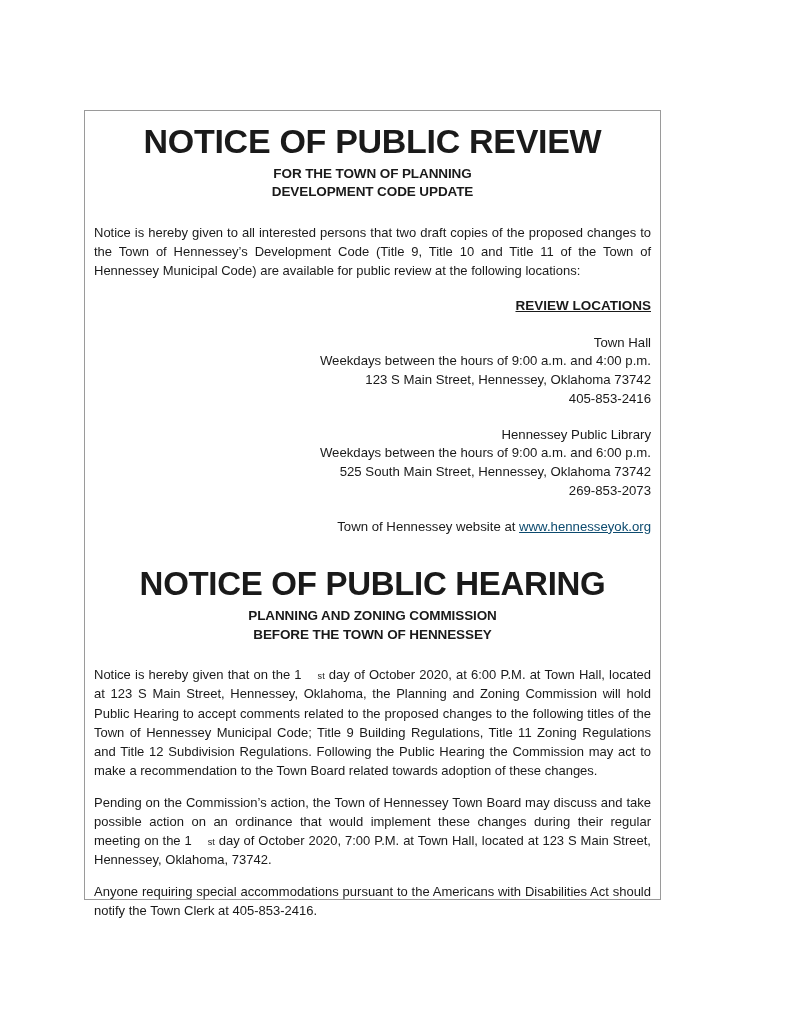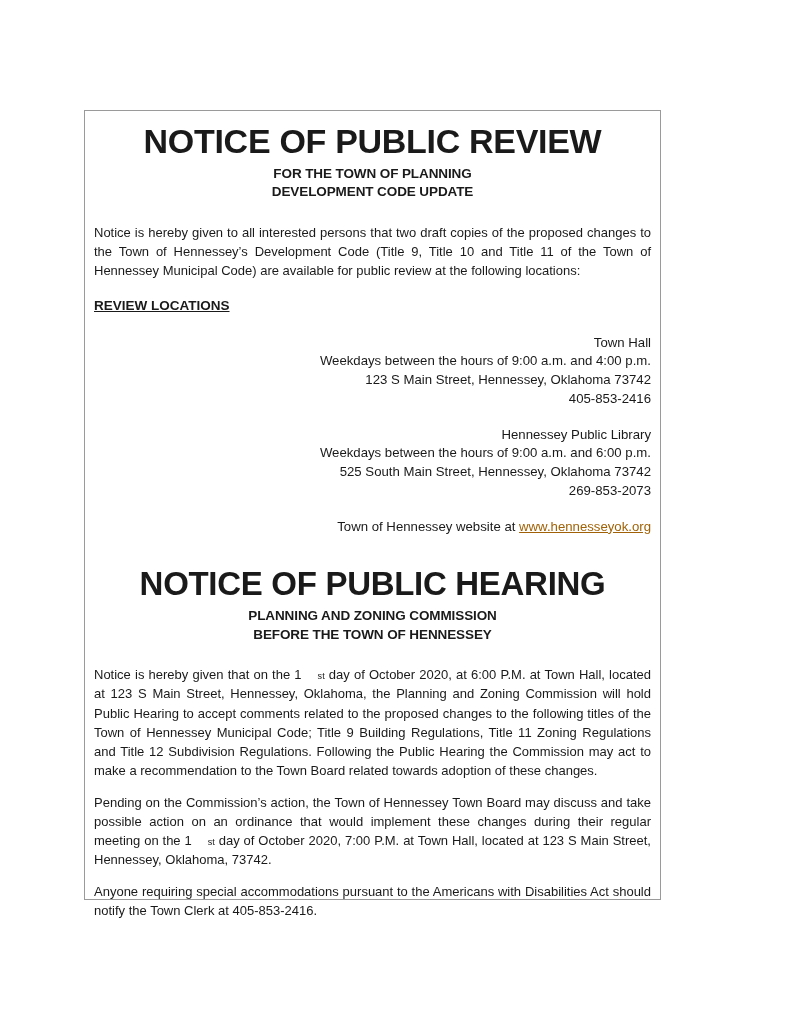--- a/index.html
+++ b/index.html
@@ -47,21 +47,21 @@
     font-size: 13.5px;
     font-weight: bold;
     text-align: center;
     line-height: 1.38;
     margin: 5px 0 0 0;
     letter-spacing: -0.1px;
   }
   .section-heading {
     font-size: 13.5px;
     font-weight: bold;
-    text-align: left;
+    text-align: right;
     text-decoration: underline;
     margin: 0;
   }
 
   
   .body-par {
     font-size: 13px;
     line-height: 1.48;
     text-align: justify;
     margin: 0;
@@ -71,21 +71,21 @@
     line-height: 1.42;
     text-align: right;
     margin: 0;
   }
   .spacer-sm { height: 12px; }
   .spacer-md { height: 17px; }
   .spacer-lg { height: 21px; }
   .spacer-xl { height: 26px; }
 
   .link {
-    color: #a16207;
+    color: #0c4a6e;
   }
   sup.ord {
     font-size: 0.70em;
     vertical-align: baseline;
     line-height: 1;
     margin-left: 16px;
   }
 </style>
 </head>
 <body>

